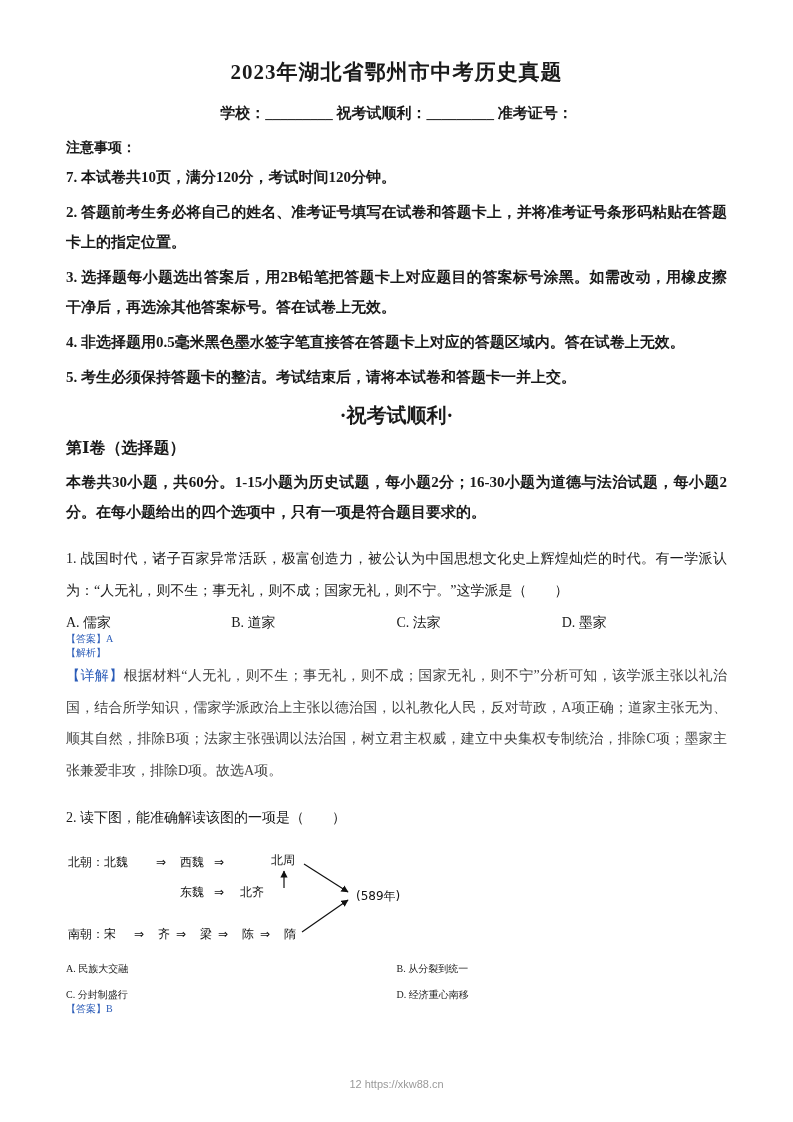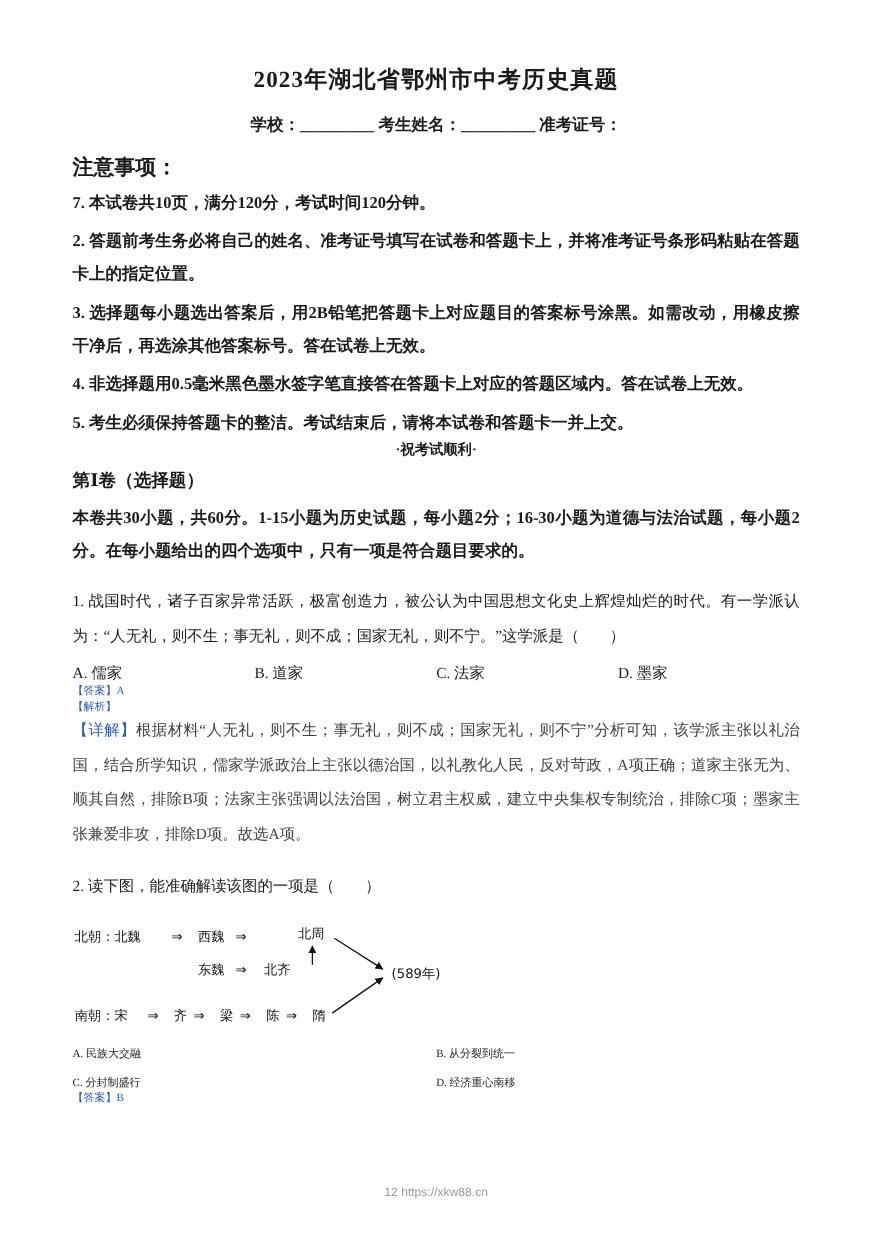--- a/index.html
+++ b/index.html
@@ -11,23 +11,23 @@
   }
   .page {
     position:relative;
     width:793px; height:1122px;
     background:#fff;
     padding:58px 66px 0 66px;
     overflow:hidden;
   }
   .title { font-size:21px; font-weight:bold; text-align:center; letter-spacing:1px; }
   .info-line { font-size:15px; font-weight:bold; text-align:center; margin-top:18px; }
-  .notice-heading { font-size:19px; font-weight:bold; margin-top:16px; }
+  .notice-heading { font-size:14px; font-weight:bold; margin-top:16px; }
   .notice { font-size:15px; font-weight:bold; line-height:2.0; margin-top:5px; text-align:justify; }
-  .wish { font-size:13px; font-weight:bold; text-align:center; }
+  .wish { font-size:20px; font-weight:bold; text-align:center; margin-top:10px; }
   .section-title { font-size:16px; font-weight:bold; text-align:left; margin-top:9px; }
   .intro { font-size:15px; font-weight:bold; line-height:2.0; margin-top:8px; text-align:justify; }
   .stem { font-size:14px; line-height:2.25; margin-top:16px; text-align:justify; }
   .options-4 { display:flex; font-size:14px; margin-top:8px; }
   .options-4 .opt { flex:1; }
   .answer-line { color:var(--answer-blue,#2b5cb8); font-size:10px; }
   .detail { font-size:14px; line-height:2.25; margin-top:0; color:var(--detail-text,#404040); text-align:justify; }
   .detail .detail-label { color:var(--answer-blue,#2b5cb8); }
   .diagram { display:block; margin-top:10px; }
   .diagram text { font-family:"DejaVu Sans","Liberation Sans",sans-serif; font-size:12px; fill:#111; }
@@ -39,21 +39,21 @@
     font-family:"Liberation Sans","DejaVu Sans",sans-serif;
   }
 </style>
 </head>
 <body>
 
 <div class="page">
 
   <h1 class="title">2023年湖北省鄂州市中考历史真题</h1>
 
-  <div class="info-line">学校：_________  考生姓名：_________  准考证号：</div>
+  <div class="info-line">学校：_________  祝考试顺利：_________  准考证号：</div>
 
   <div class="notice-heading">注意事项：</div>
   <p class="notice">7. 本试卷共10页，满分120分，考试时间120分钟。</p>
   <p class="notice">2. 答题前考生务必将自己的姓名、准考证号填写在试卷和答题卡上，并将准考证号条形码粘贴在答题卡上的指定位置。</p>
   <p class="notice">3. 选择题每小题选出答案后，用2B铅笔把答题卡上对应题目的答案标号涂黑。如需改动，用橡皮擦干净后，再选涂其他答案标号。答在试卷上无效。</p>
   <p class="notice">4. 非选择题用0.5毫米黑色墨水签字笔直接答在答题卡上对应的答题区域内。答在试卷上无效。</p>
   <p class="notice">5. 考生必须保持答题卡的整洁。考试结束后，请将本试卷和答题卡一并上交。</p>
 
   <div class="wish">·祝考试顺利·</div>
   <div class="section-title">第Ⅰ卷（选择题）</div>

